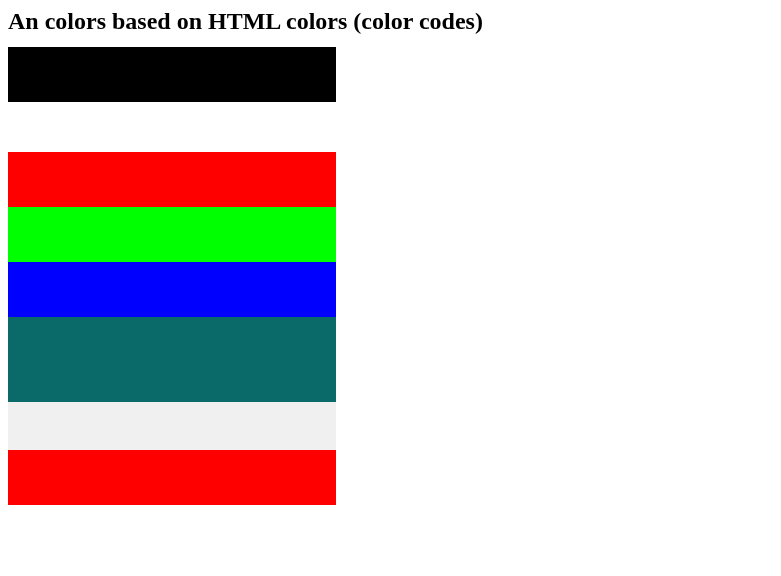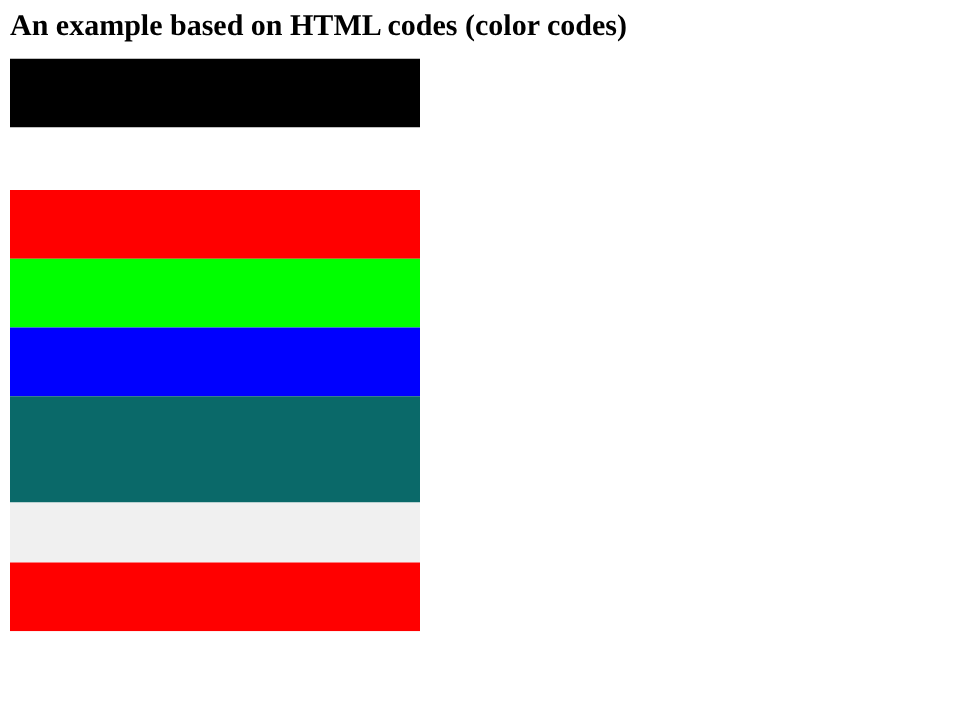--- a/index.html
+++ b/index.html
@@ -18,21 +18,21 @@
       width: 328px;
     }
     .swatch {
       width: 328px;
       display: block;
     }
   </style>
 </head>
 <body>
 
-<h2>An example based on HTML codes (color codes)</h2>
+<h2>An colors based on HTML colors (color codes)</h2>
 
 <div class="swatch-group">
   <div class="swatch" style="background-color: rgb(0, 0, 0); height: 55px;"></div>
   <div class="swatch" style="background-color: rgb(255, 255, 255); height: 50px;"></div>
   <div class="swatch" style="background-color: rgb(255, 0, 0); height: 55px;"></div>
   <div class="swatch" style="background-color: rgb(0, 255, 0); height: 55px;"></div>
   <div class="swatch" style="background-color: rgb(0, 0, 255); height: 55px;"></div>
   <div class="swatch" style="background-color: rgb(10, 105, 105); height: 85px;"></div>
   <div class="swatch" style="background-color: rgb(240, 240, 240); height: 48px;"></div>
   <div class="swatch" style="background-color: rgb(255, 0, 0); height: 55px;"></div>

